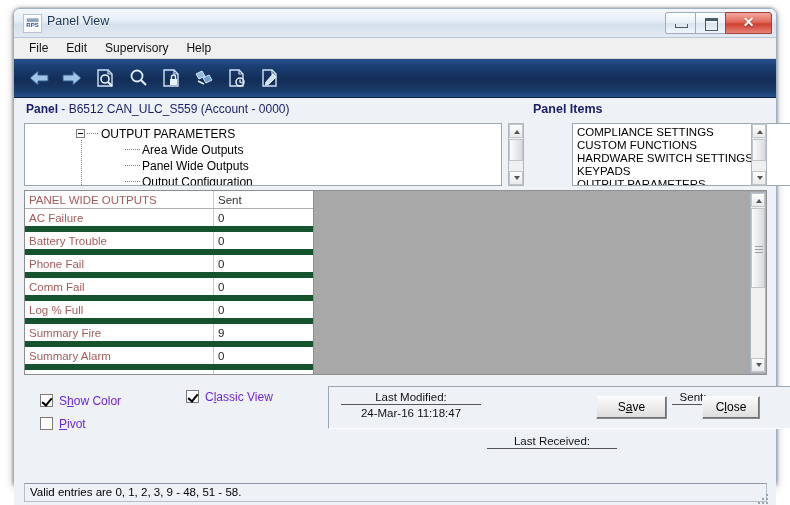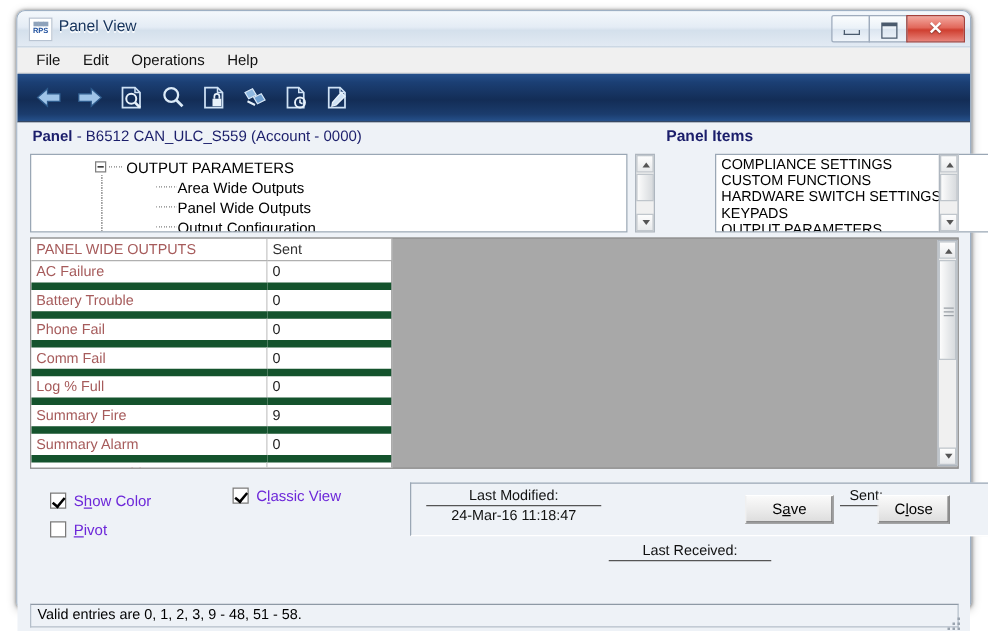--- a/index.html
+++ b/index.html
@@ -296,21 +296,21 @@
       </div>
       <div class="win-btn close">
         <span class="glyph-close">✕</span>
       </div>
     </div>
   </div>
 
   <div class="menubar">
     <div class="menu-item">File</div>
     <div class="menu-item">Edit</div>
-    <div class="menu-item">Operations</div>
+    <div class="menu-item">Supervisory</div>
     <div class="menu-item">Help</div>
   </div>
 
   <div class="toolbar">
     <div class="tb-btn">
       <svg width="22" height="18" viewBox="0 0 22 18">
         <path d="M10 2 L10 6 L20 6 L20 12 L10 12 L10 16 L2 9 Z" fill="#9fc4e8" stroke="#2d5a8c" stroke-width="1"></path>
       </svg>
     </div>
     <div class="tb-btn">

